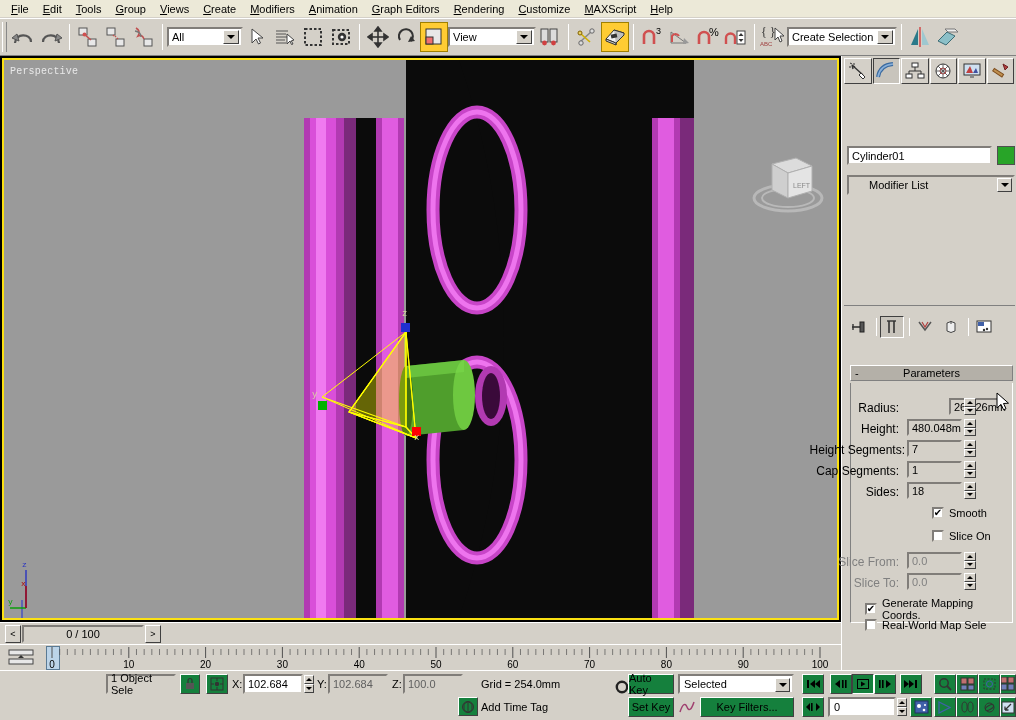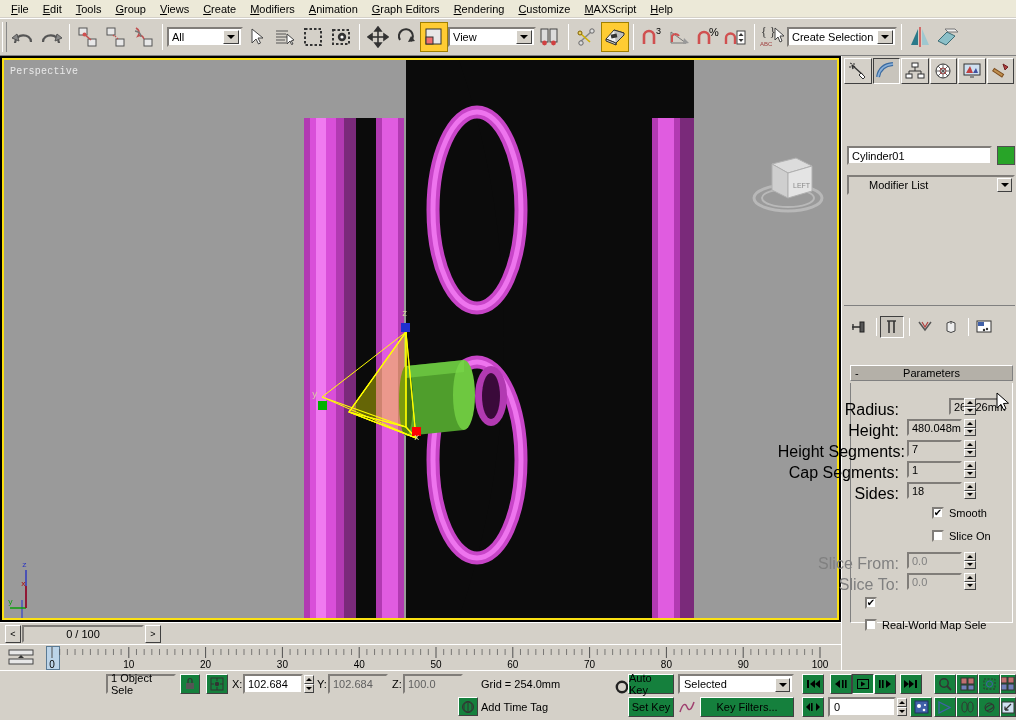--- a/index.html
+++ b/index.html
@@ -235,21 +235,21 @@
   }
   #rollout-head .minus {
     position: absolute; left: 4px; top: 3px; font-size: 11px; line-height: 9px;
   }
   #rollout-body {
     position: absolute; left: 6px; top: 77px; width: 163px; height: 240px;
     border-left: 1px solid #808080; border-right: 1px solid #fff;
     border-bottom: 1px solid #fff;
   }
   .plabel {
-    position: absolute; right: 0; font-size: 16px; text-align: right;
+    position: absolute; right: 0; font-size: 12px; text-align: right;
     white-space: nowrap;
   }
   .pfield {
     position: absolute; height: 17px;
     border: 2px inset #d4d0c8; background: #d4d0c8;
     display: flex; align-items: center; padding-left: 3px; font-size: 11px;
   }
   .pfield.dim { color: #808080; }
   .pspin {
     position: absolute; width: 12px; height: 17px;
@@ -935,20 +935,21 @@
           <div>
               <i class="tri-up"></i>
             </div>
             <div>
               <i class="tri-dn"></i>
             </div>
         </div>
 
         <div class="cbrow" style="left:14px; top:214px;">
           <span class="cbox">✔</span>
+          <span class="ctext">Generate Mapping Coords.</span>
         </div>
 
         <div class="cbrow" style="left:14px; top:236px;">
           <span class="cbox"></span>
           <span class="ctext">Real-World Map Sele</span>
         </div>
       </div>
     </div>
   </div>
 

